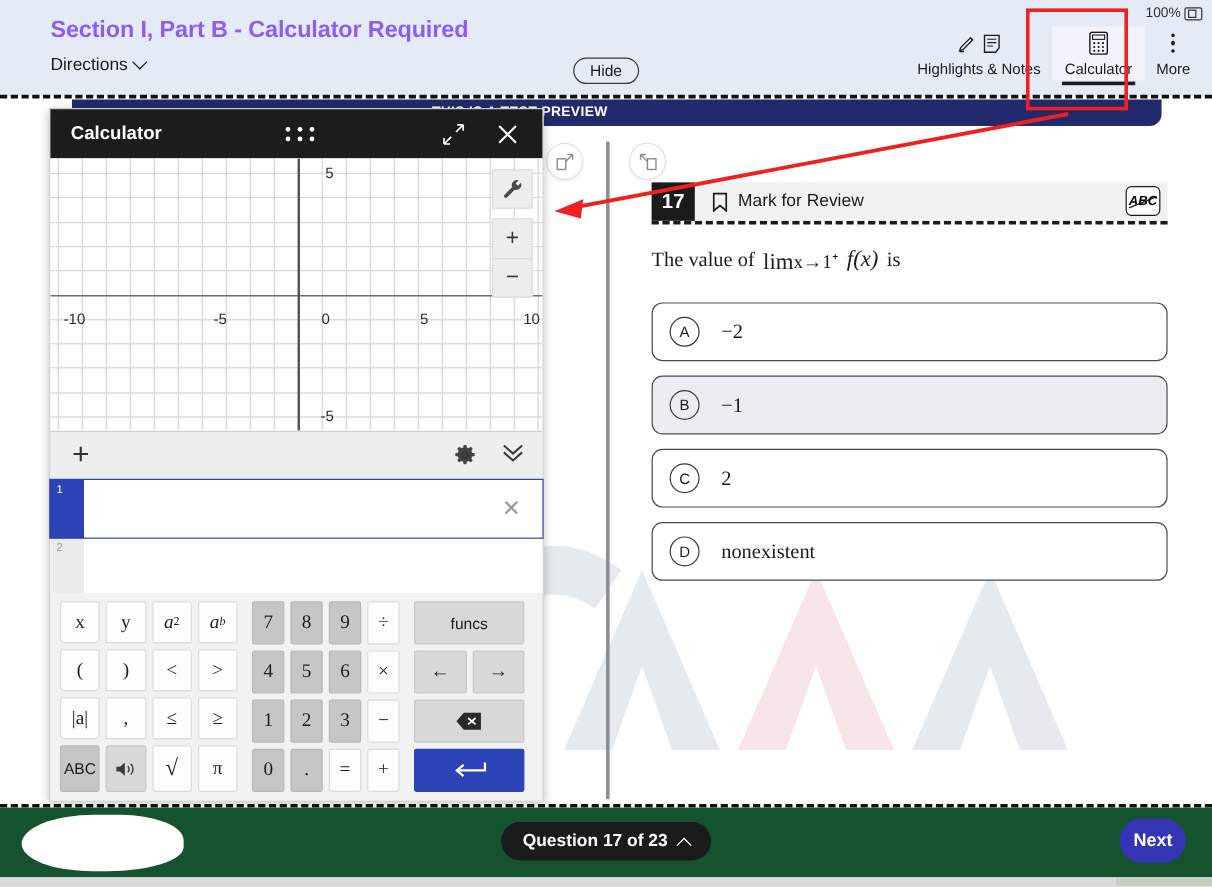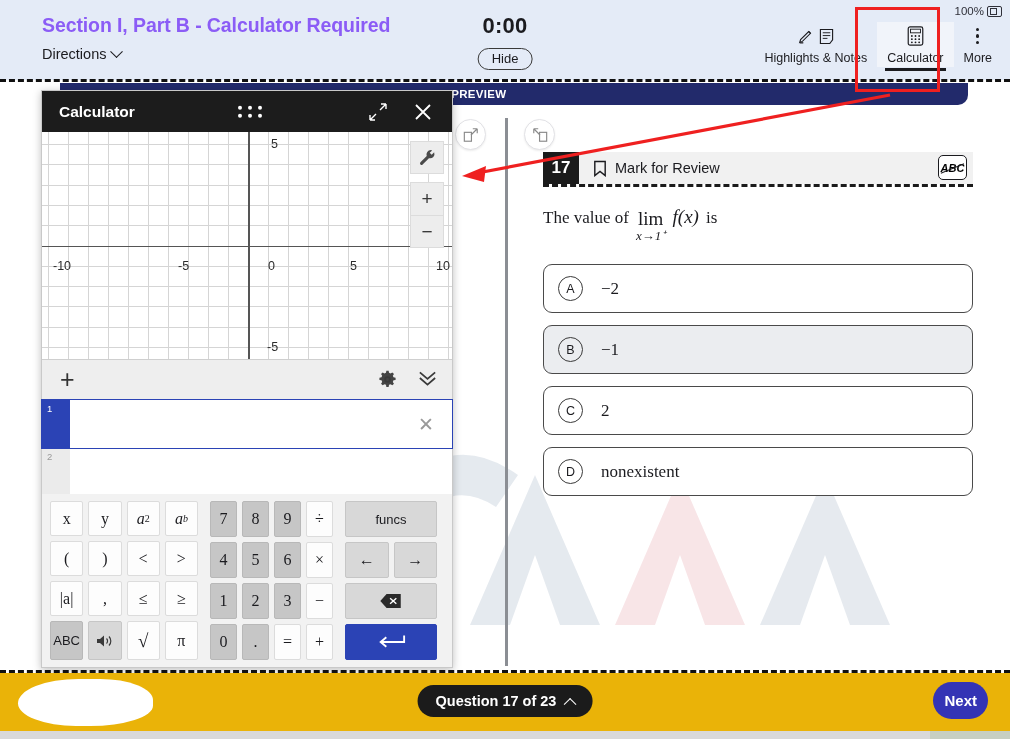--- a/index.html
+++ b/index.html
@@ -137,25 +137,25 @@
   .qhead-dash {
     border-top: 3px dashed #1b1b1b; width: 430px; margin-top: 0px;
   }
 
   .qstem {
     margin-top: 19px; font-family: "Liberation Serif", serif;
     font-size: 17px; color: #1b1b1f;
     display: flex; align-items: baseline; gap: 7px;
   }
   .lim-block {
-    display: inline-flex; flex-direction: column; align-items: center;
+    display: inline-flex; flex-direction: row; align-items: center;
     line-height: 1; position: relative; top: 2px;
   }
   .lim-top { font-size: 19px; }
-  .lim-bot { font-size: 13px; margin-top: 1px; font-style: italic; }
+  .lim-bot { font-size: 16px; margin-top: 1px; }
   .fx { font-style: italic; font-size: 19px; }
 
   .choices { margin-top: 24px; display: flex; flex-direction: column; gap: 12px; }
   .choice {
     height: 49px; border: 1.4px solid #4a4a4a; border-radius: 9px;
     display: flex; align-items: center; padding-left: 14px; gap: 18px;
     background: #fff; cursor: pointer;
   }
   .choice.hover { background: #ebedf0; }
   .ch-letter {
@@ -167,21 +167,21 @@
 
   
   .watermark {
     position: absolute; left: 440px; top: 120px; width: 570px; height: 480px;
     pointer-events: none; opacity: 1; overflow: hidden;
   }
 
   
   .footer {
     position: absolute; left: 0; top: 673px; width: 1010px; height: 58px;
-    background: #eab308;
+    background: #14532d;
   }
   .redact-blob {
     position: absolute; left: 18px; top: 6px; width: 135px; height: 47px;
     background: #ffffff; border-radius: 48% 42% 50% 46% / 55% 48% 46% 52%;
   }
   .qpill {
     position: absolute; left: 50%; top: 12px; transform: translateX(-50%);
     background: #1b1b1b; color: #fff; border-radius: 18px;
     padding: 8px 18px; font-size: 14.5px; font-weight: 700;
     display: flex; align-items: center; gap: 9px; cursor: pointer;
@@ -322,21 +322,20 @@
 <div class="app">
 
   <div class="header">
     <div class="hdr-title">Section I, Part B - Calculator Required</div>
 
     <div class="hdr-directions">
       <span>Directions</span>
       <span class="chev-d"></span>
     </div>
 
-    <div class="hdr-timer">0:00</div>
     <div class="hdr-hide">Hide</div>
 
     <div class="hdr-tools">
 
       <div class="tool">
         <div class="ticon">
           <svg width="18" height="18" viewBox="0 0 20 20">
             <path d="M3 17l3-1 9-9-2-2-9 9z" fill="none" stroke="#1b1b1f" stroke-width="1.2"></path>
             <path d="M13 5l2 2" stroke="#1b1b1f" stroke-width="1.2"></path>
             <path d="M3 17.6h4" stroke="#1b1b1f" stroke-width="1.4"></path>

